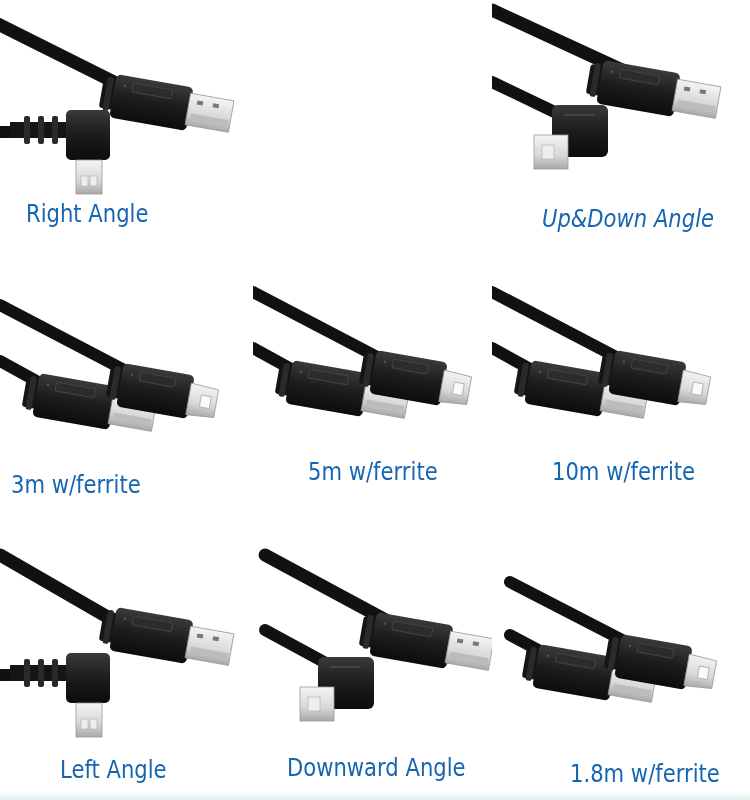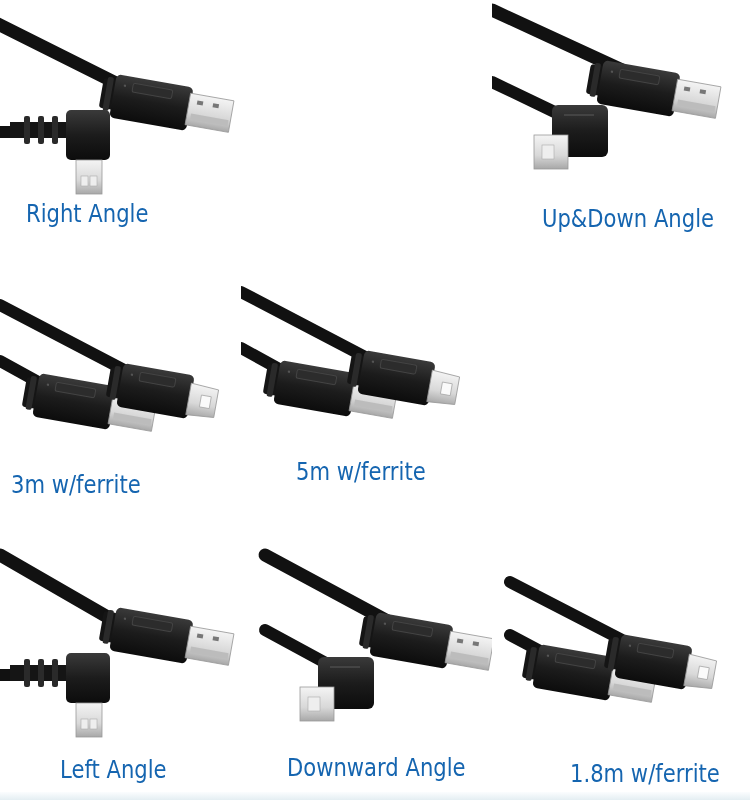--- a/index.html
+++ b/index.html
@@ -83,21 +83,21 @@
         </g>
       <path d="M -10 132 L 20 132" stroke="#111" stroke-width="12"></path>
       <g transform="translate(10,110)">
           <use href="#usbBright"></use>
         </g>
     </svg>
     <span class="label" style="left:26px;top:200px;">Right Angle</span>
   </div>
 
 
-  <div class="cell" style="left:492px;top:0;width:258px;height:255px;">
+  <div class="cell" style="left:492px;top:0;width:258px;height:255px;font-style:italic;">
     <svg width="258" height="200">
       <path d="M 0 10 L 130 70" stroke="#111" stroke-width="13" stroke-linecap="round"></path>
       <g transform="translate(100,58) rotate(10)">
           <use href="#usbA"></use>
         </g>
       <path d="M 0 82 L 75 118" stroke="#111" stroke-width="12" stroke-linecap="round"></path>
       <g transform="translate(42,105)">
           <use href="#usbBdown"></use>
         </g>
     </svg>
@@ -111,34 +111,47 @@
       <g transform="translate(28,98) rotate(10)">
           <use href="#usbA"></use>
         </g>
       <g transform="translate(112,88) rotate(10)">
           <use href="#usbB"></use>
         </g>
     </svg>
     <span class="label" style="left:11px;top:198px;">3m w/ferrite</span>
   </div>
 
-  <div class="cell" style="left:241px;top:260px;width:247px;height:255px;">
+  <div class="cell" style="left:253px;top:260px;width:247px;height:255px;">
     <svg width="247" height="200">
       <path d="M 0 32 L 130 100" stroke="#111" stroke-width="12" stroke-linecap="round"></path>
       <path d="M 0 88 L 40 110" stroke="#111" stroke-width="12" stroke-linecap="round"></path>
       <g transform="translate(28,98) rotate(10)">
           <use href="#usbA"></use>
         </g>
       <g transform="translate(112,88) rotate(10)">
           <use href="#usbB"></use>
         </g>
     </svg>
     <span class="label" style="left:55px;top:198px;">5m w/ferrite</span>
   </div>
 
+  <div class="cell" style="left:492px;top:260px;width:258px;height:255px;">
+    <svg width="258" height="200">
+      <path d="M 0 32 L 130 100" stroke="#111" stroke-width="12" stroke-linecap="round"></path>
+      <path d="M 0 88 L 40 110" stroke="#111" stroke-width="12" stroke-linecap="round"></path>
+      <g transform="translate(28,98) rotate(10)">
+          <use href="#usbA"></use>
+        </g>
+      <g transform="translate(112,88) rotate(10)">
+          <use href="#usbB"></use>
+        </g>
+    </svg>
+    <span class="label" style="left:60px;top:198px;">10m w/ferrite</span>
+  </div>
 
   <div class="cell" style="left:0;top:520px;width:245px;height:272px;text-decoration:underline;">
     <svg width="245" height="220">
       <path d="M 0 35 L 130 110" stroke="#111" stroke-width="13" stroke-linecap="round"></path>
       <g transform="translate(105,85) rotate(10)">
           <use href="#usbA"></use>
         </g>
       <path d="M -10 155 L 20 155" stroke="#111" stroke-width="12"></path>
       <g transform="translate(10,133)">
           <use href="#usbBright"></use>

